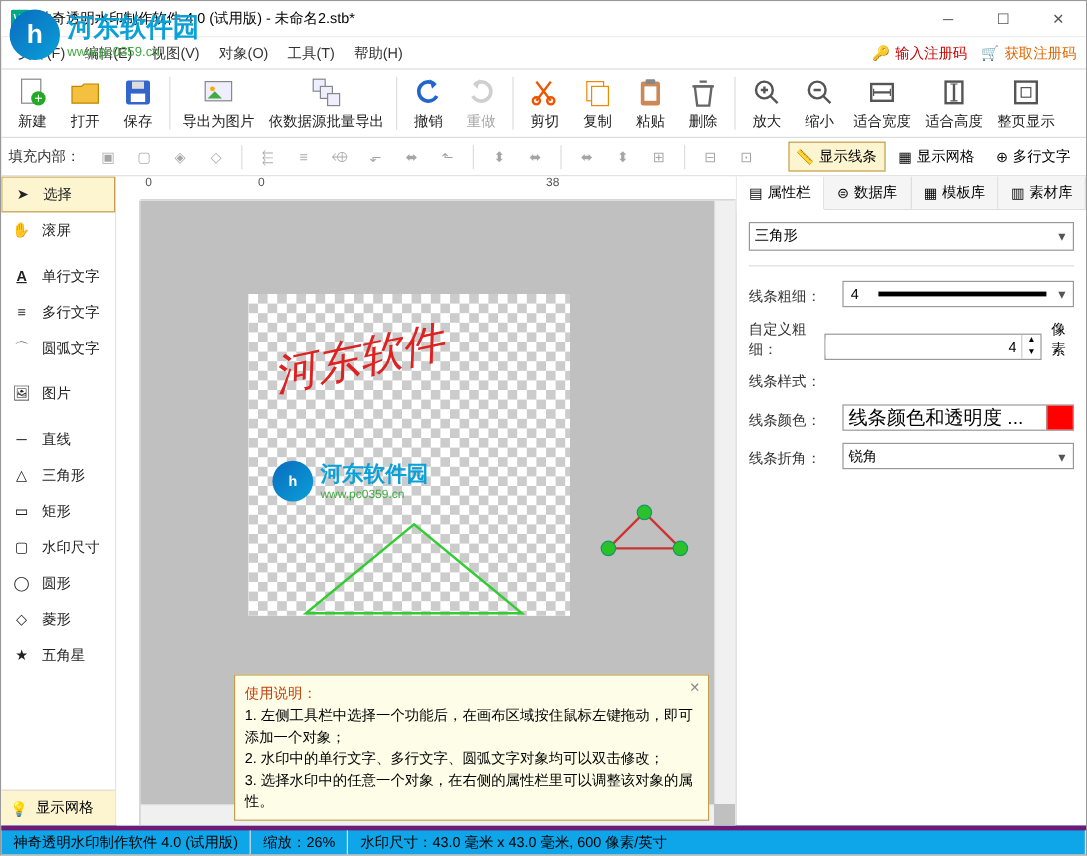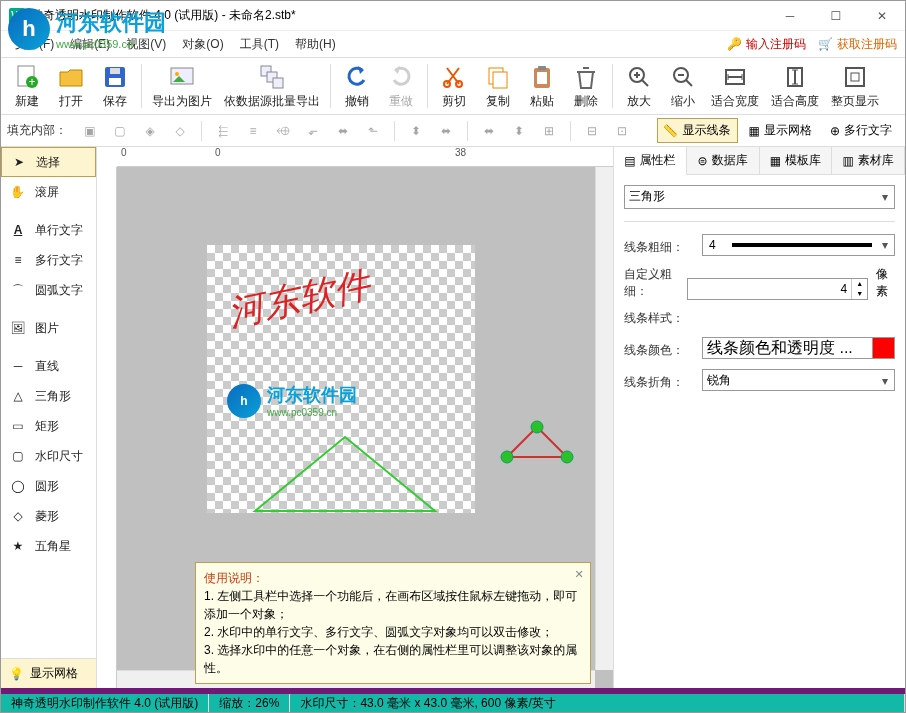--- a/index.html
+++ b/index.html
@@ -69,21 +69,21 @@
 .thicksel{height:22px;border:1px solid #999;display:flex;align-items:center;padding:0 6px;gap:8px;background:#fff;position:relative}
 .thicksel::after{content:"▾";position:absolute;right:6px;color:#555}
 .spin{display:flex;align-items:center;border:1px solid #999;height:22px;background:#fff}
 .spin input{border:none;flex:1;text-align:right;padding:0 4px;outline:none}
 .spin .ar{width:16px;display:flex;flex-direction:column;border-left:1px solid #ccc}
 .spin .ar div{height:10px;font-size:7px;text-align:center;line-height:10px}
 .colorbtn{height:22px;border:1px solid #999;display:flex;align-items:center;background:#fff}
 .colorbtn .ct{flex:1;padding:0 4px;font-size:16px}
 .colorbtn .sw{width:22px;height:20px;background:#f00;border-left:1px solid #999}
 .hr{height:1px;background:#ddd;margin:2px 0}
-.statusbar{height:24px;border-top:6px solid #701a75;display:flex;font-size:12px;background:#14b8a6}
+.statusbar{height:24px;border-top:4px solid #701a75;display:flex;font-size:12px;background:#0ea5e9}
 .statusbar .sc{padding:0 10px;border-right:1px solid #ddd;height:100%;display:flex;align-items:center}
 .watermark-overlay{position:absolute;left:0;top:0;pointer-events:none;z-index:20}
 .ruler-tick{position:absolute;top:0;font-size:10px;color:#555}
 </style>
 </head>
 <body>
 
 <div class="titlebar">
   <svg class="ico" viewBox="0 0 16 16">
       <rect width="16" height="16" fill="#0a8" rx="2"></rect>

